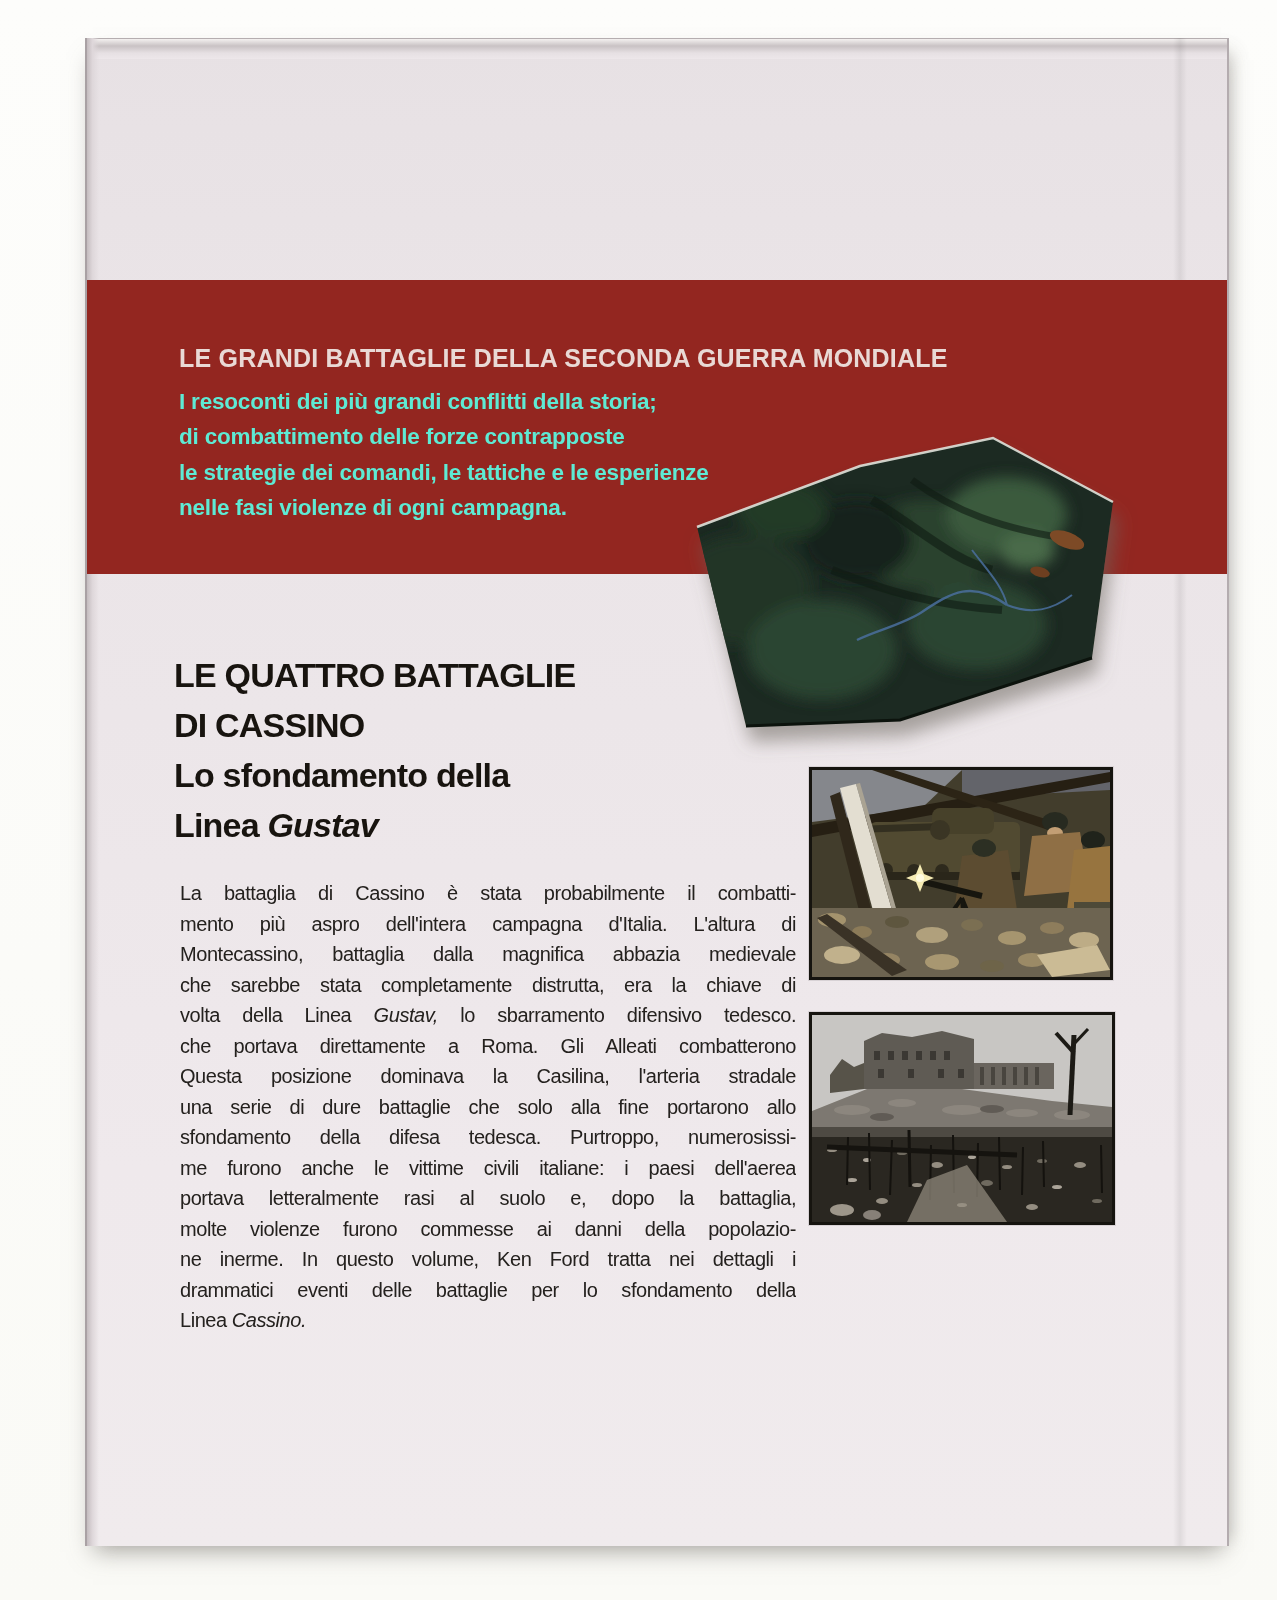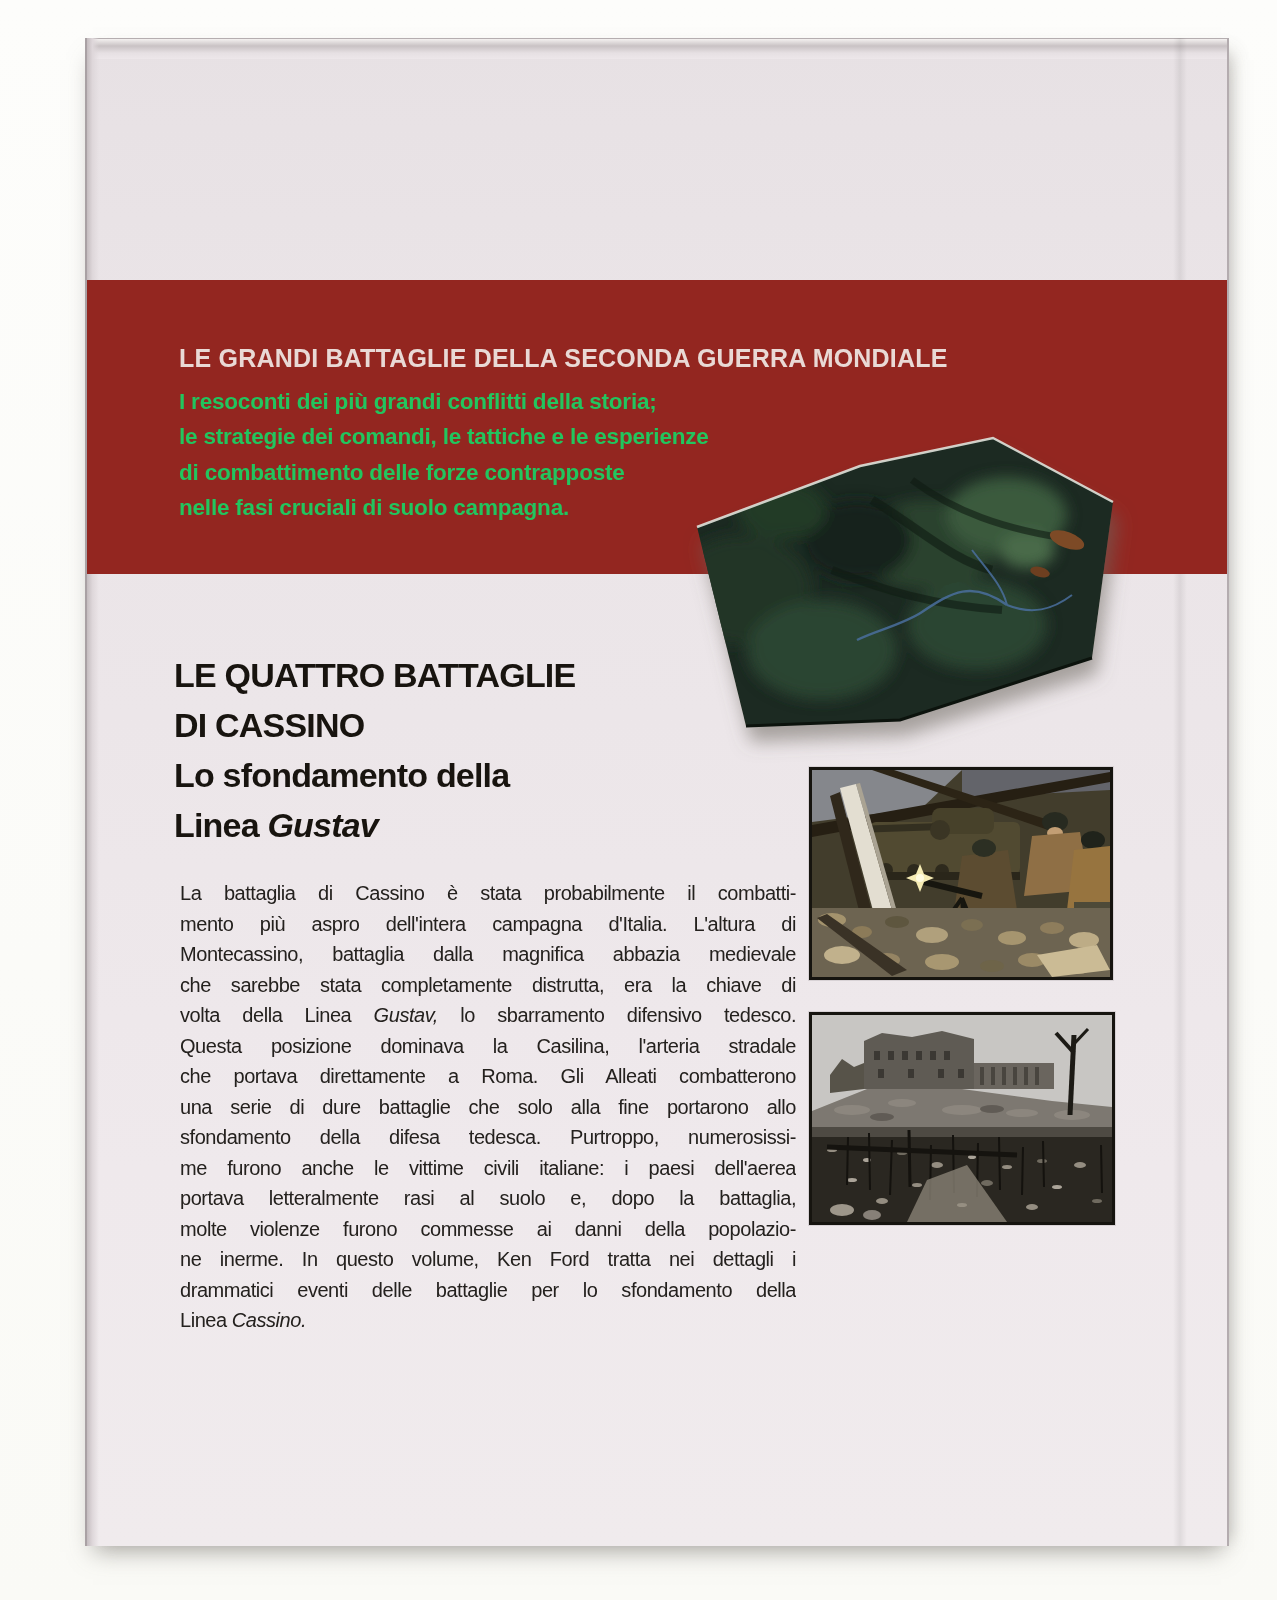--- a/index.html
+++ b/index.html
@@ -13,21 +13,21 @@
         background:linear-gradient(180deg,#f4f1f0 0%,#c9c2c4 35%,#e6e0e3 70%,#ede7ea 100%);
         border-top:1px solid #b5aeb0;}
   .left-hinge{position:absolute;left:0;top:0;bottom:0;width:12px;
         background:linear-gradient(90deg,#c4bcbf,#ded7da 45%,rgba(236,230,233,0));}
   .cover-crease{position:absolute;right:40px;top:0;bottom:0;width:14px;
         background:linear-gradient(90deg,rgba(0,0,0,0) 0%,rgba(0,0,0,.07) 50%,rgba(0,0,0,0) 100%);}
   .banner{position:absolute;left:0;right:0;top:242px;height:294px;background:#932620;
         padding:16px;box-sizing:border-box;}
   .banner-inner{position:absolute;left:92px;top:58px;right:30px;}
   .banner-heading{font-weight:700;font-size:25px;line-height:40px;color:#e9d9d5;letter-spacing:.2px;margin-bottom:6px;}
-  .banner-line{font-weight:700;font-size:22.5px;line-height:35.4px;color:#22c55e;letter-spacing:-.2px;}
+  .banner-line{font-weight:700;font-size:22.5px;line-height:35.4px;color:#5eead4;letter-spacing:-.2px;}
   .title-block{position:absolute;left:87px;top:612px;width:560px;}
   .title-line{font-weight:700;font-size:34px;line-height:50px;color:#18140f;letter-spacing:-.8px;}
   .body-block{position:absolute;left:93px;top:840px;width:616px;}
   .body-line{font-weight:400;font-size:20px;line-height:30.5px;color:#24211e;letter-spacing:-.45px;
         text-align:justify;text-align-last:justify;height:30.5px;overflow:hidden;}
   .body-line:last-child{text-align-last:left;}
   .it{font-style:italic;}
   .photo{position:absolute;border:3px solid #16140f;background:#444;box-shadow:0 0 0 1px #d8d2d5;}
   .photo-painting{left:722px;top:729px;width:298px;height:207px;}
   .photo-ruins{left:722px;top:974px;width:300px;height:207px;}
@@ -42,42 +42,42 @@
   <div class="book">
     <div class="top-edge"></div>
     <div class="left-hinge"></div>
     <div class="cover-crease"></div>
 
     <div class="banner" style="background: rgb(147, 38, 32);">
       <div class="banner-inner">
         <div class="banner-heading">LE GRANDI BATTAGLIE DELLA SECONDA GUERRA MONDIALE</div>
         <div>
             <div class="banner-line"><span>I resoconti dei più grandi conflitti della storia;</span></div>
+            <div class="banner-line"><span>di combattimento delle forze contrapposte</span></div>
             <div class="banner-line"><span>le strategie dei comandi, le tattiche e le esperienze</span></div>
-            <div class="banner-line"><span>di combattimento delle forze contrapposte</span></div>
-            <div class="banner-line"><span>nelle fasi cruciali di suolo campagna.</span></div>
+            <div class="banner-line"><span>nelle fasi violenze di ogni campagna.</span></div>
           </div>
       </div>
     </div>
 
     <div class="title-block">
         <div class="title-line"><span>LE QUATTRO BATTAGLIE</span></div>
         <div class="title-line"><span>DI CASSINO</span></div>
         <div class="title-line"><span>Lo sfondamento della</span></div>
         <div class="title-line"><span>Linea </span><span class="it">Gustav</span></div>
       </div>
 
     <div class="body-block">
         <div class="body-line"><span>La battaglia di Cassino è stata probabilmente il combatti-</span></div>
         <div class="body-line"><span>mento più aspro dell'intera campagna d'Italia. L'altura di</span></div>
         <div class="body-line"><span>Montecassino, battaglia dalla magnifica abbazia medievale</span></div>
         <div class="body-line"><span>che sarebbe stata completamente distrutta, era la chiave di</span></div>
         <div class="body-line"><span>volta della Linea </span><span class="it">Gustav,</span><span> lo sbarramento difensivo tedesco.</span></div>
+        <div class="body-line"><span>che portava direttamente a Roma. Gli Alleati combatterono</span></div>
         <div class="body-line"><span>Questa posizione dominava la Casilina, l'arteria stradale</span></div>
-        <div class="body-line"><span>che portava direttamente a Roma. Gli Alleati combatterono</span></div>
         <div class="body-line"><span>una serie di dure battaglie che solo alla fine portarono allo</span></div>
         <div class="body-line"><span>sfondamento della difesa tedesca. Purtroppo, numerosissi-</span></div>
         <div class="body-line"><span>me furono anche le vittime civili italiane: i paesi dell'aerea</span></div>
         <div class="body-line"><span>portava letteralmente rasi al suolo e, dopo la battaglia,</span></div>
         <div class="body-line"><span>molte violenze furono commesse ai danni della popolazio-</span></div>
         <div class="body-line"><span>ne inerme. In questo volume, Ken Ford tratta nei dettagli i</span></div>
         <div class="body-line"><span>drammatici eventi delle battaglie per lo sfondamento della</span></div>
         <div class="body-line"><span>Linea </span><span class="it">Cassino.</span></div>
       </div>
 

